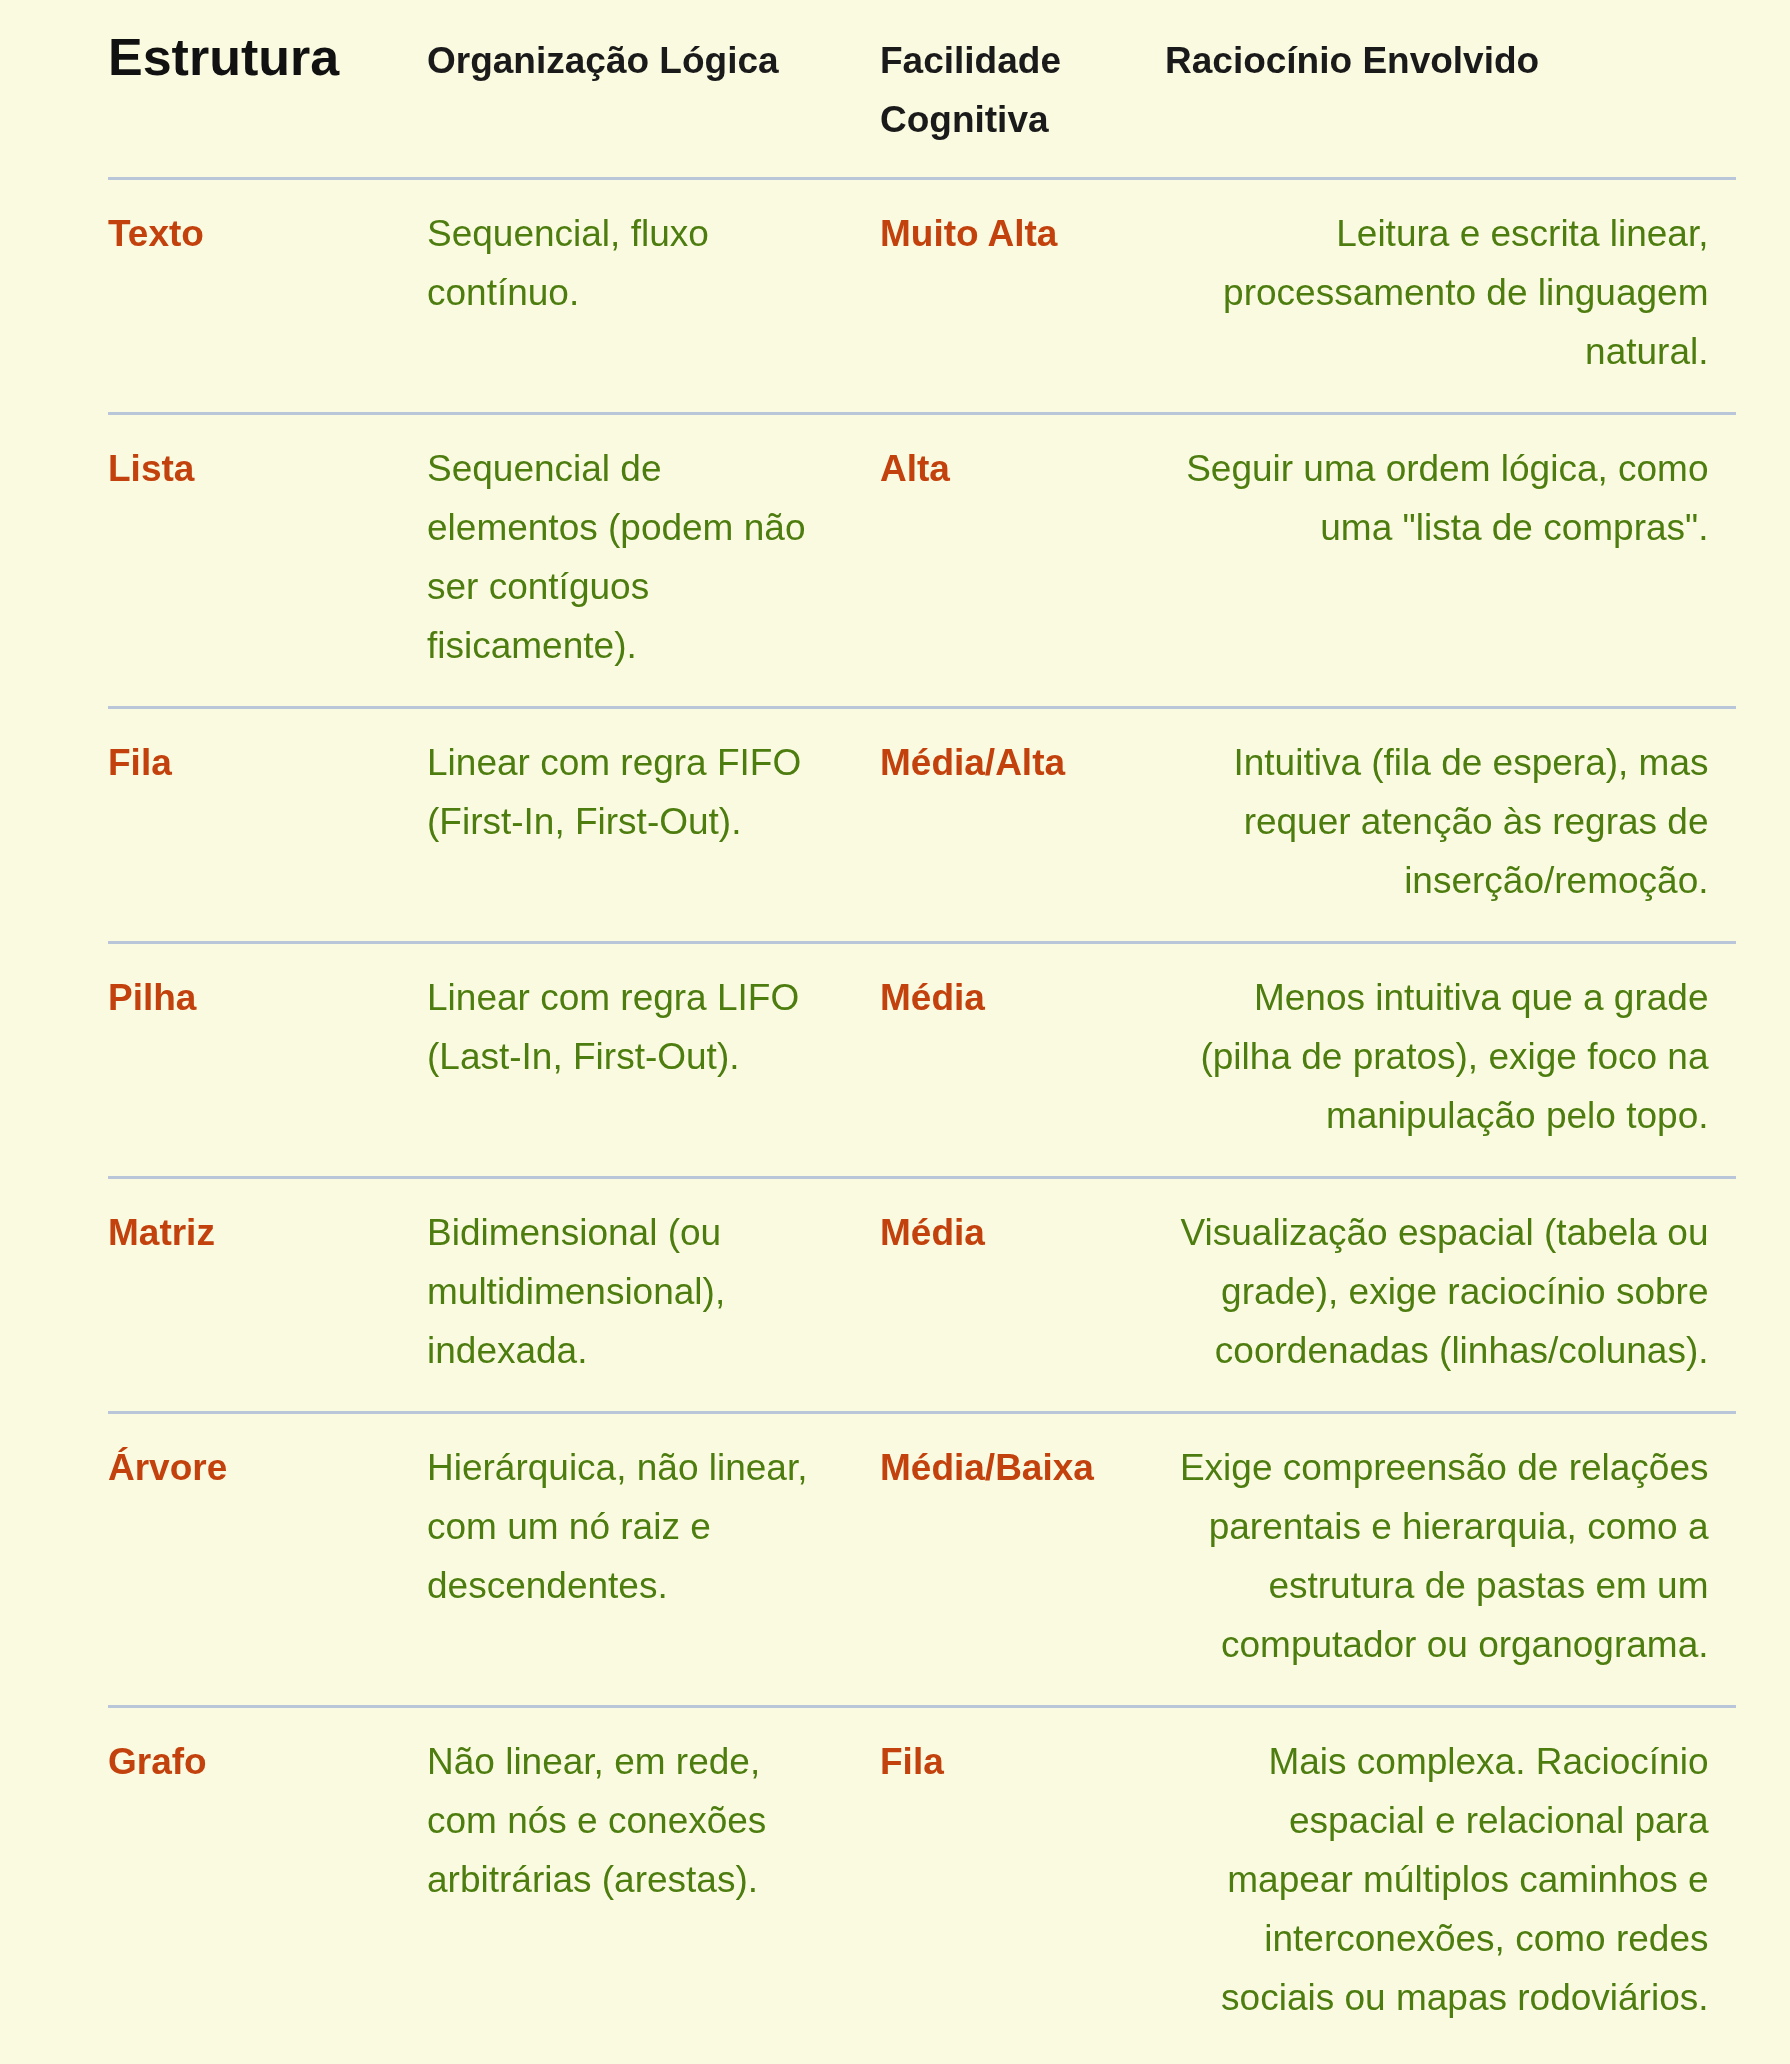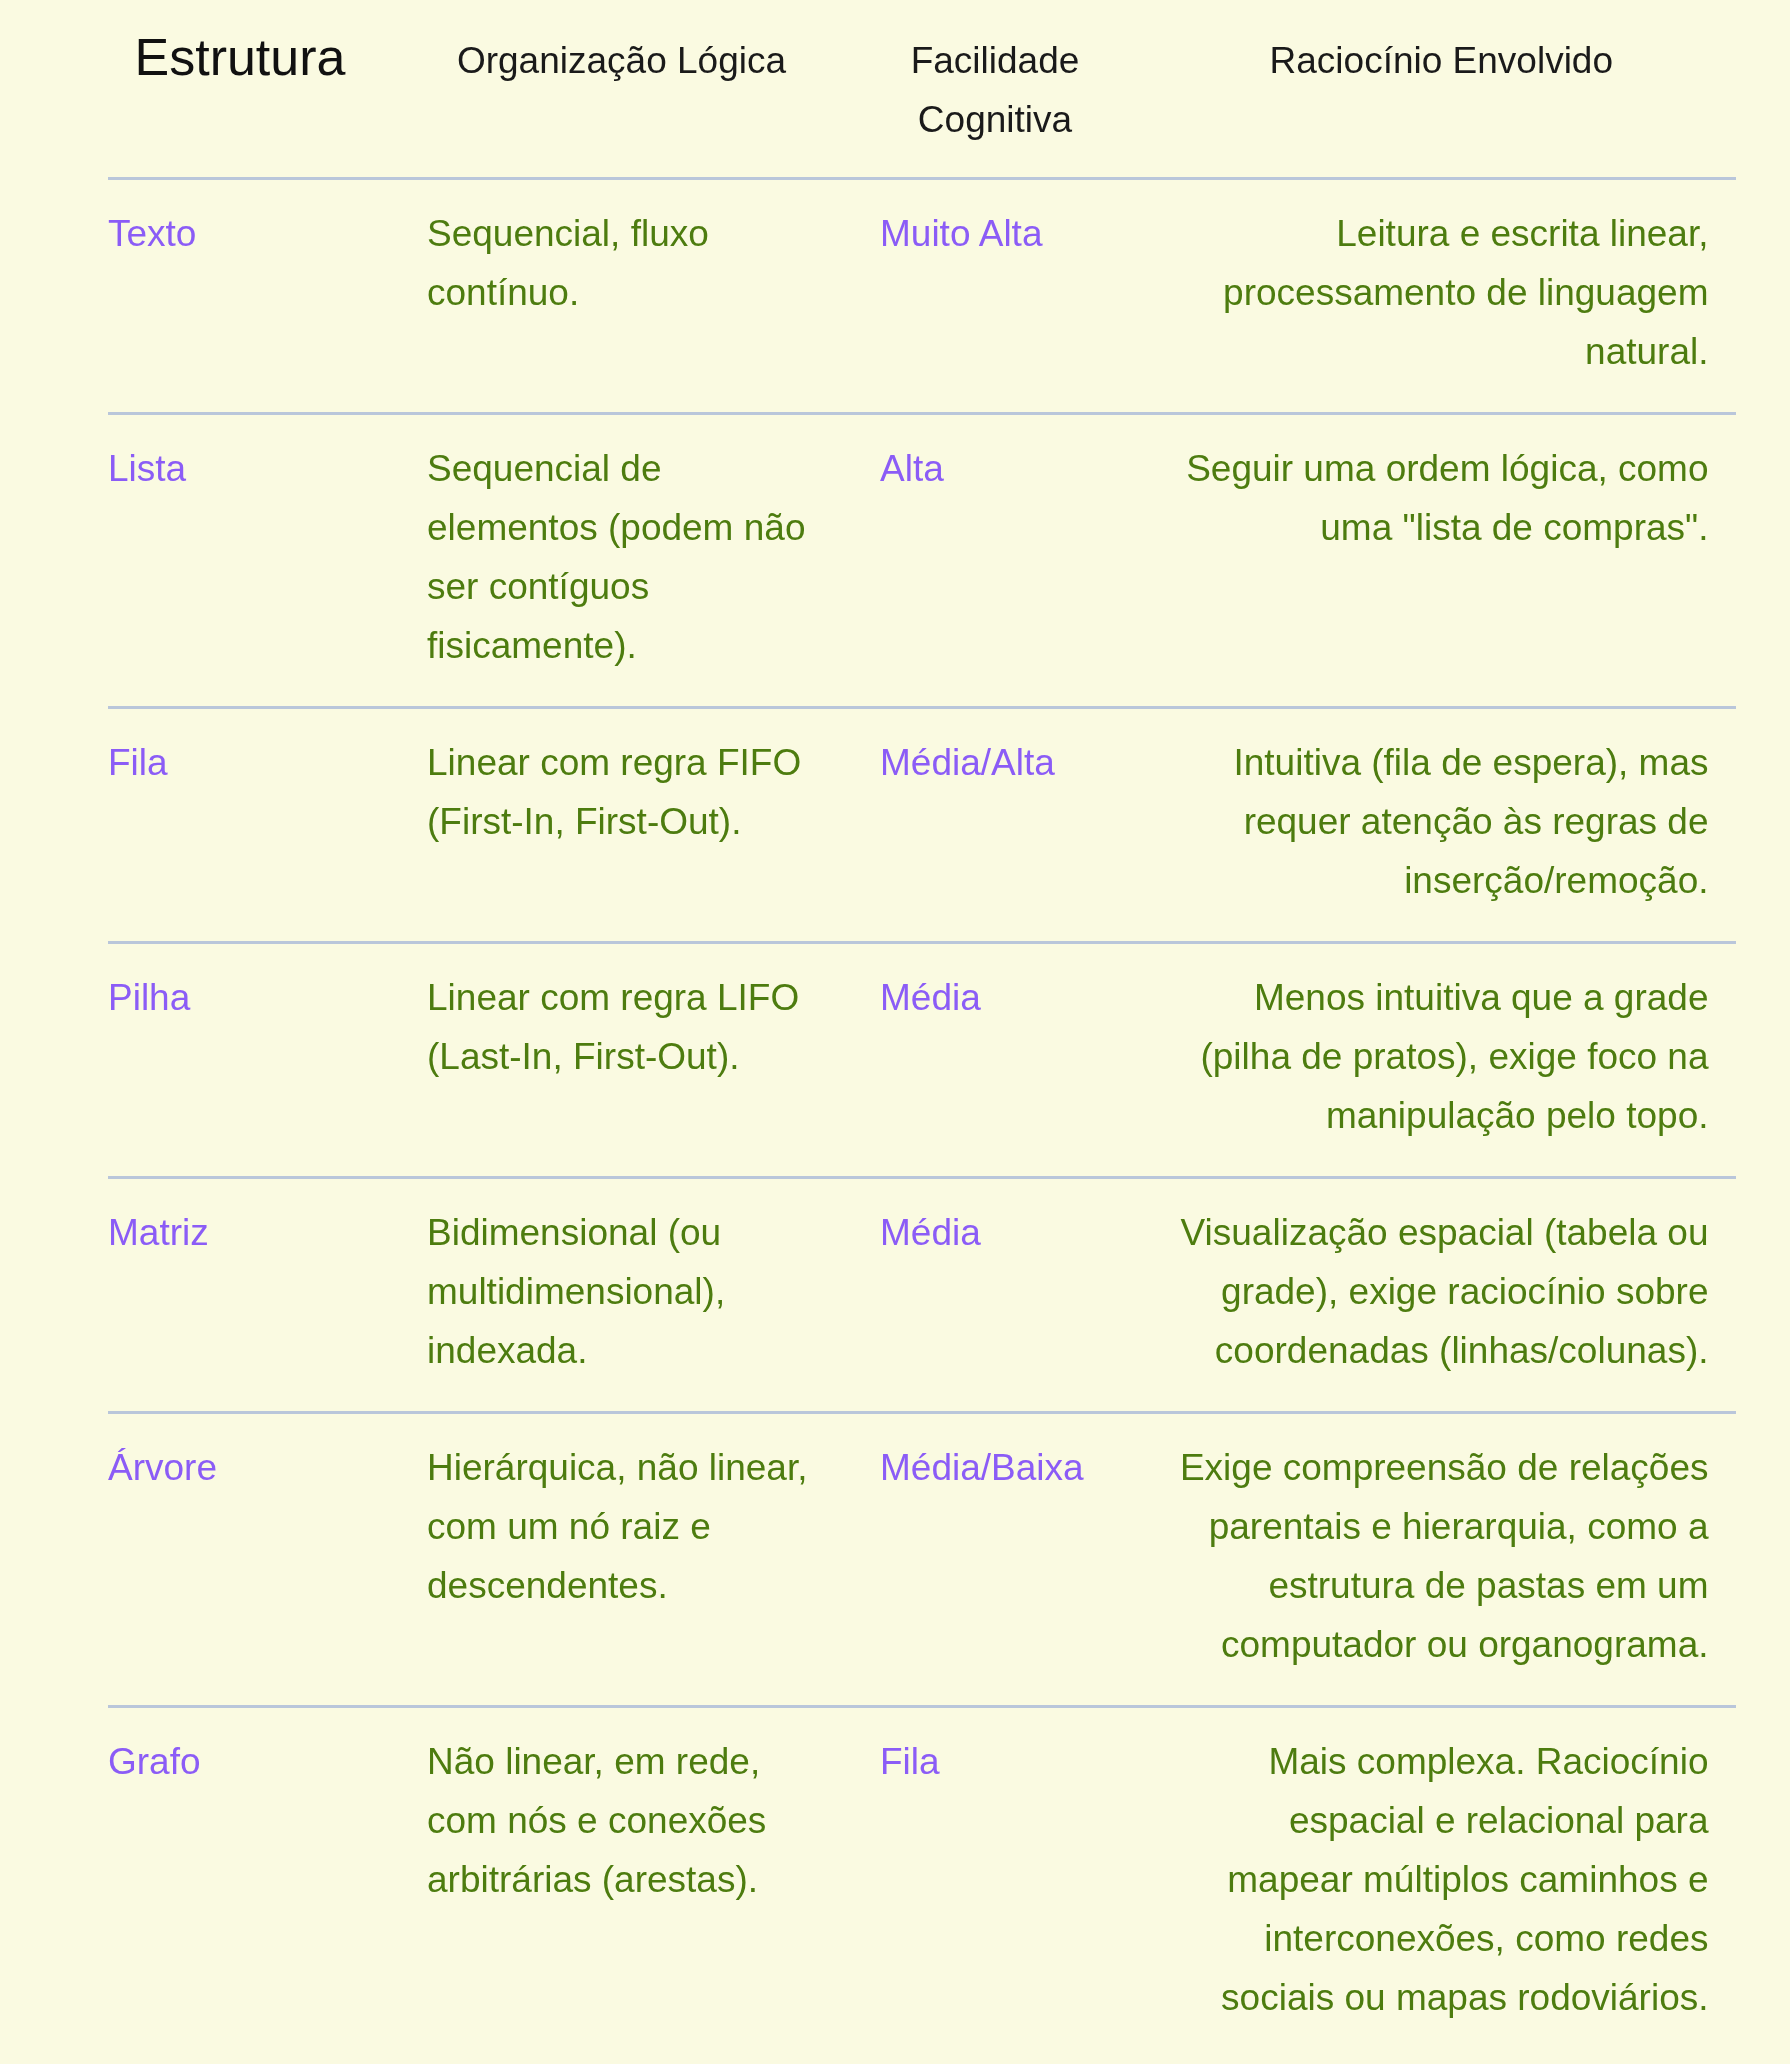--- a/index.html
+++ b/index.html
@@ -32,43 +32,42 @@
   col.w4 { width: 571px; }
 
   th, td {
     text-align: left;
     vertical-align: top;
     font-size: 37px;
     line-height: 59px;
     color: #4d7c0f;
   }
   thead th {
-    font-weight: normal;
+    font-weight: bold;
     padding: 7.3px 55px 27.5px 0;
     color: #1a1a1a;
-    text-align: center;
   }
   th.h-estrutura {
     font-size: 52px;
     line-height: 59px;
     padding-top: 3.7px;
     letter-spacing: 0;
     color: #111111;
   }
   th.h-organizacao { padding-right: 64px; }
   th.h-facilidade  { padding-right: 55px; }
   th.h-raciocinio  { padding-right: 18.4px; }
 
   tbody td {
     border-top: 3.7px solid #b9c6da;
     padding: 24px 55px 31px 0;
   }
   td.c-estrutura, td.c-facilidade {
-    font-weight: normal;
-    color: #8b5cf6;
+    font-weight: bold;
+    color: #c2410c;
   }
   td.c-organizacao { padding-right: 72px; }
   td.c-facilidade  { padding-right: 51px; }
   td.c-raciocinio  { padding-right: 27.5px; text-align: right; }
 </style>
 </head>
 <body>
 
 <div class="content">
   <table class="struct-table">

